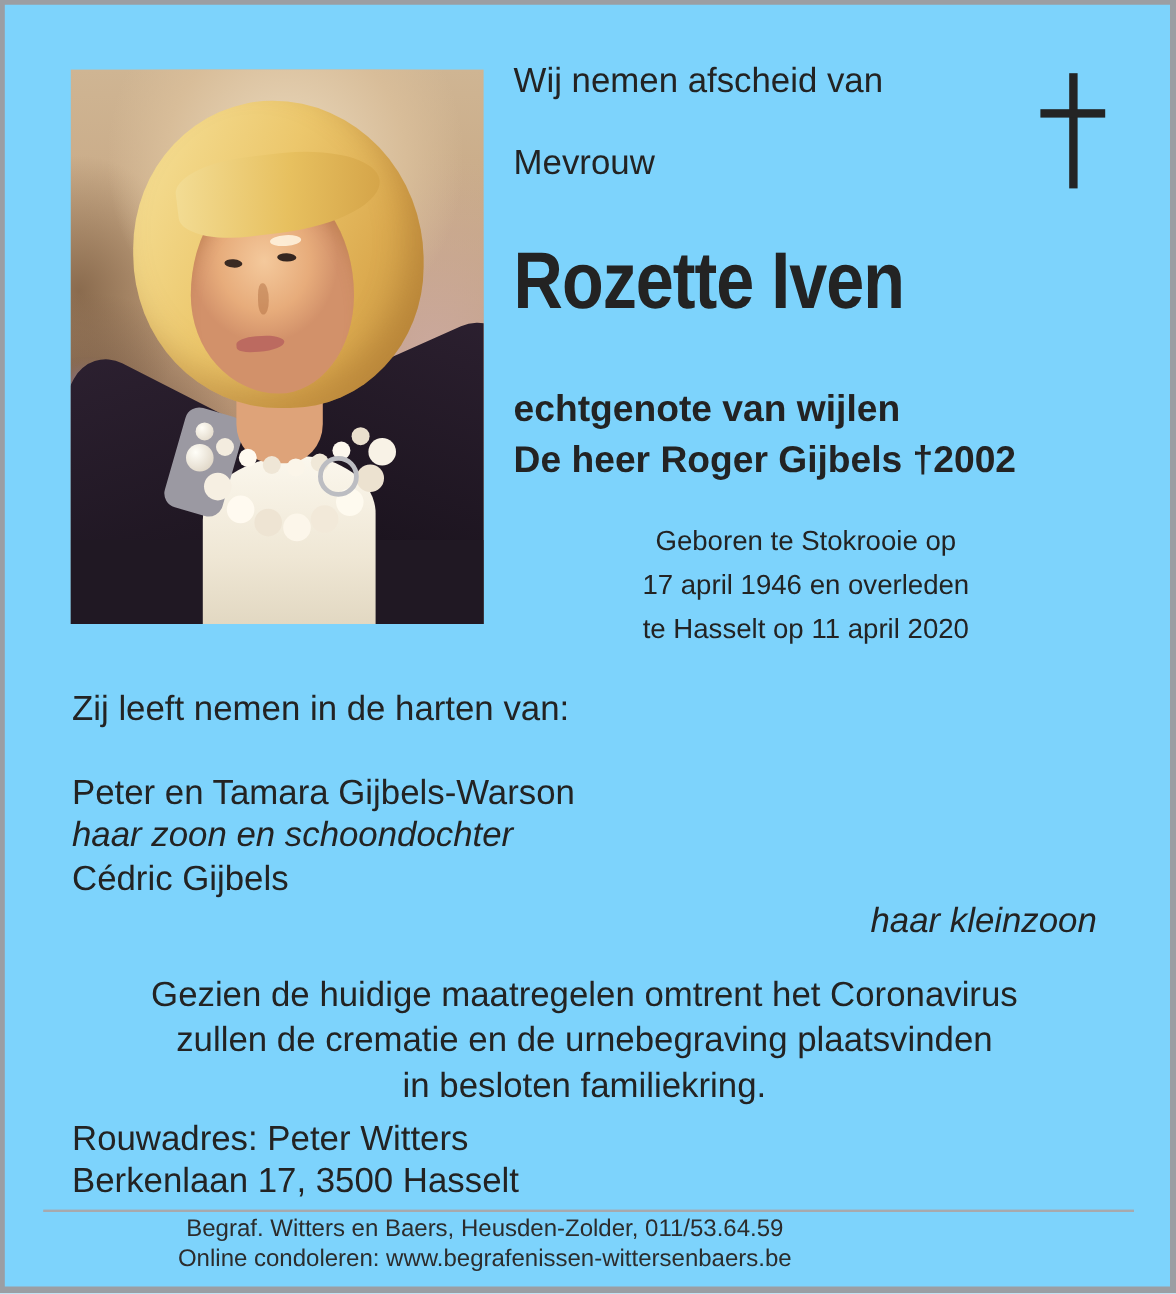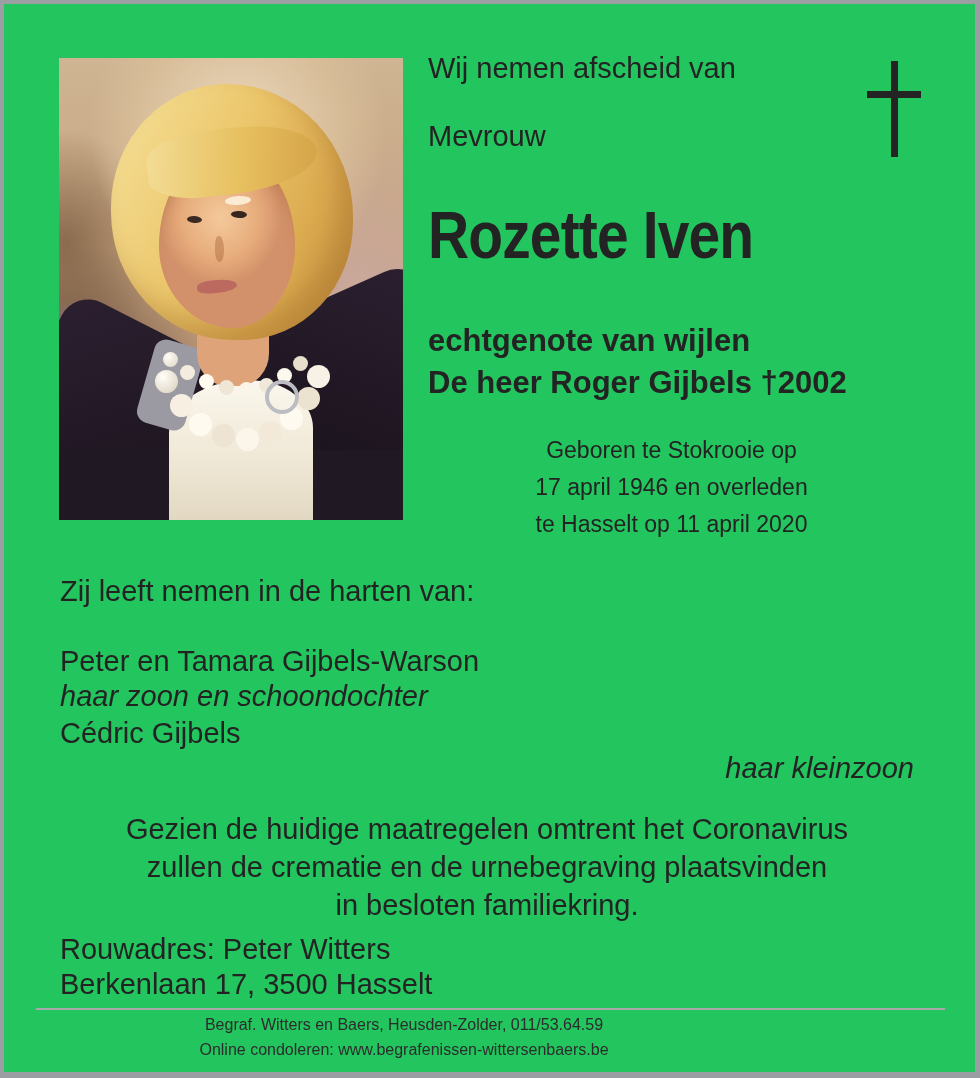--- a/index.html
+++ b/index.html
@@ -1,17 +1,17 @@
 <!DOCTYPE html>
 <html><head>
 <meta charset="utf-8">
 <style>
   html,body { margin:0; padding:0; background:#fff; }
   .card {
-    position:relative; width:980px; height:1078px; background:#22c55e;
+    position:relative; width:980px; height:1078px; background:#7dd3fc;
     font-family:"Liberation Sans","DejaVu Sans",sans-serif; color:#222;
     overflow:hidden;
   }
   .frame {
     position:absolute; inset:0; pointer-events:none; box-sizing:border-box;
     border-top:4px solid #9b9ea3; border-left:4px solid #9b9ea3;
     border-right:5px solid #9b9ea3; border-bottom:6px solid #9b9ea3;
   }
   .t { position:absolute; white-space:nowrap; color:#232323; }
 
@@ -32,21 +32,21 @@
   .zij     { left:60px; top:577px; font-size:29px; line-height:29px; }
   .names1  { left:60px; top:647px; font-size:29px; line-height:29px; }
   .rel1    { left:60px; top:682px; width:854px; font-size:29px; line-height:29px; font-style:italic; text-align:left; }
   .names2  { left:60px; top:719px; font-size:29px; line-height:29px; }
   .rel2    { left:60px; top:754px; width:854px; font-size:29px; line-height:29px; font-style:italic; text-align:right; }
   .notice  { left:60px; top:810px; width:854px; font-size:29px; line-height:38px; text-align:center; white-space:normal; }
   .rouw    { left:60px; top:932px; font-size:29px; line-height:35px; }
 
   .rule { position:absolute; left:36px; top:1008px; width:909px; height:2px; background:#a7a9ad; }
 
-  .footer { left:0; top:1012px; width:808px; font-size:16px; line-height:25px; text-align:center; color:#2c2c2c; }
+  .footer { left:0; top:1012px; width:808px; font-size:20px; line-height:25px; text-align:center; color:#2c2c2c; }
 
   
   .photo { position:absolute; left:59px; top:58px; width:344px; height:462px; overflow:hidden;
     background:
       radial-gradient(60% 48% at 52% 16%, #ead9bd 0%, #d8bd99 48%, rgba(216,189,153,0) 72%),
       radial-gradient(70% 60% at 88% 52%, #cba99e 0%, rgba(203,169,158,0) 62%),
       radial-gradient(55% 48% at 5% 72%, #5e4433 0%, rgba(94,68,51,0) 66%),
       radial-gradient(40% 35% at 2% 40%, #8a6b4e 0%, rgba(138,107,78,0) 70%),
       linear-gradient(180deg, #cfb593 0%, #c5a37f 42%, #ab876b 72%, #8d6b55 100%);
   }

